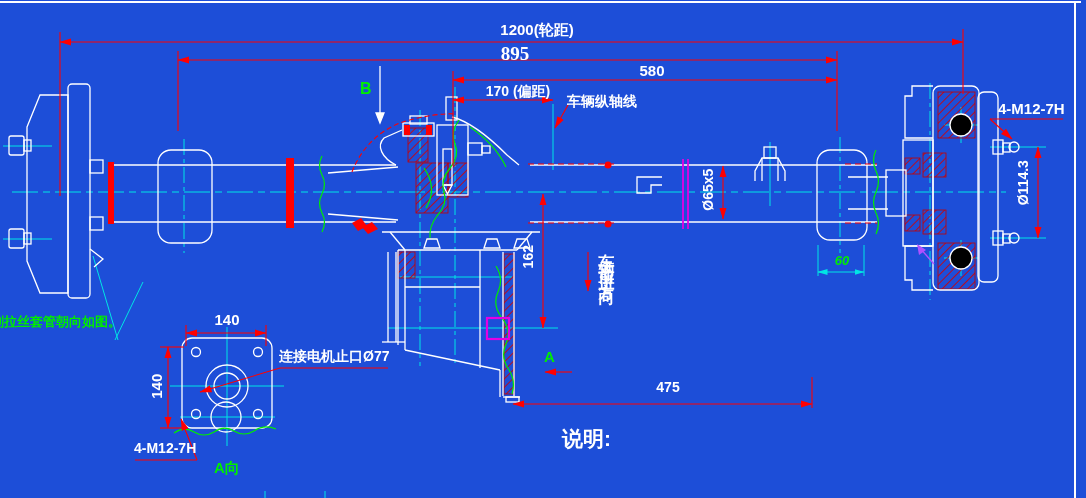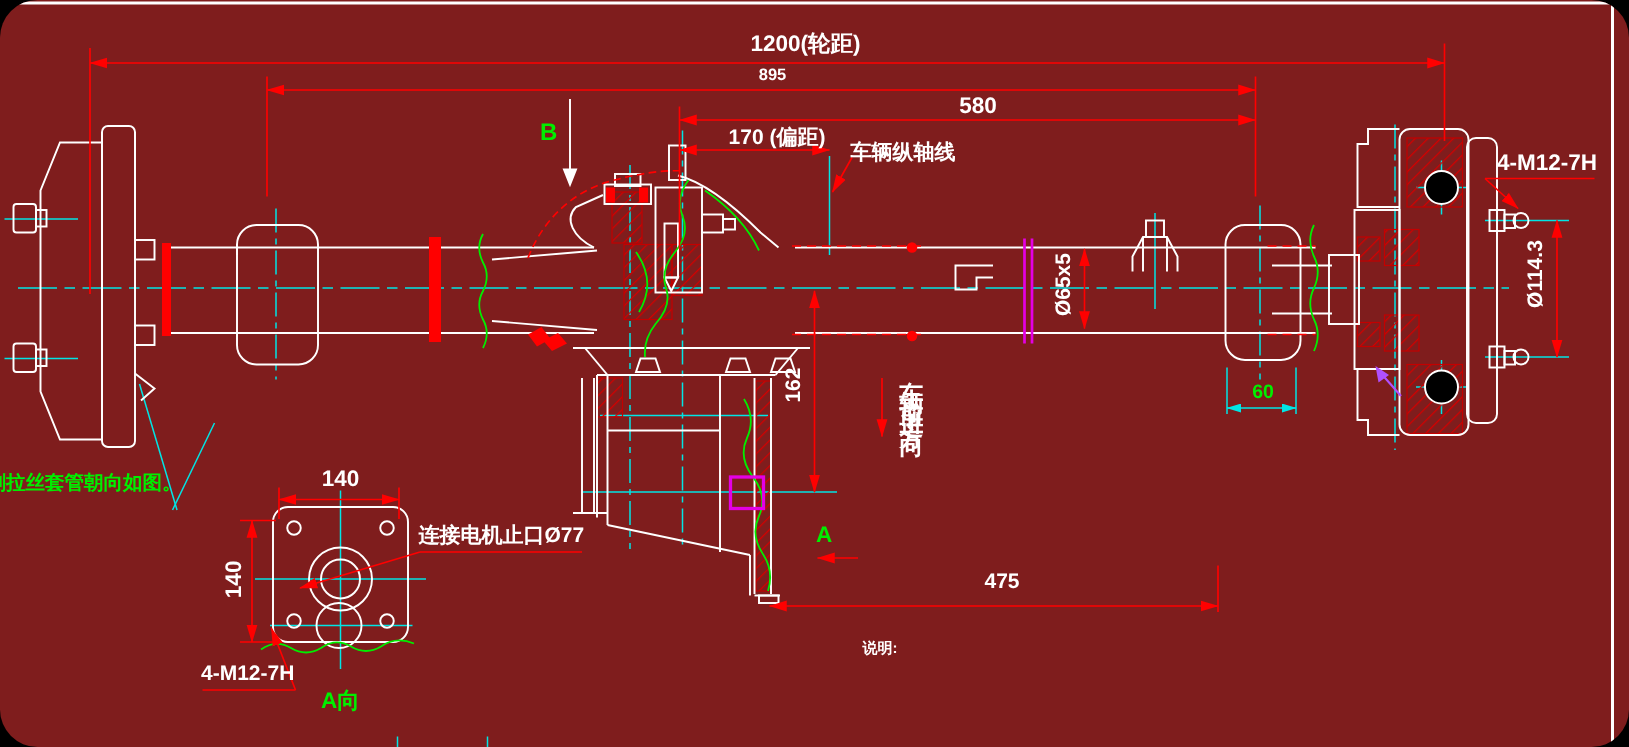--- a/index.html
+++ b/index.html
@@ -1,17 +1,17 @@
 <!DOCTYPE html>
 <html><head>
 <meta charset="utf-8">
 <style>
   html,body{margin:0;padding:0;background:#000;}
-  .canvas{position:relative;width:1086px;height:498px;background:#7f1d1d;overflow:hidden;
-          font-family:"Liberation Sans","DejaVu Sans",sans-serif;border-radius:25px;}
+  .canvas{position:relative;width:1086px;height:498px;background:#1d4ed8;overflow:hidden;
+          font-family:"Liberation Sans","DejaVu Sans",sans-serif;}
   .canvas svg{position:absolute;left:0;top:0;}
   .t{position:absolute;color:#fff;font-weight:bold;font-size:14px;white-space:nowrap;line-height:1.1;}
   .t.c{text-align:center;}
   .green{color:#00ee00;}
   .rot{transform:rotate(-90deg);transform-origin:center center;text-align:center;}
   .vert{writing-mode:vertical-rl;letter-spacing:7px;font-size:16px;}
 </style>
 </head>
 <body>
 
@@ -255,34 +255,34 @@
         <line x1="197" y1="460" x2="181" y2="419" marker-end="url(#ar)"></line>
     <path d="M280,368 H388"></path>
         <line x1="280" y1="368" x2="200" y2="392" marker-end="url(#ar)"></line>
 
     <line x1="572" y1="372" x2="545" y2="372" marker-end="url(#ar)"></line>
     <line x1="588" y1="252" x2="588" y2="291" marker-end="url(#ar)"></line>
   </g>
 </svg>
 
 <div class="t c" style="left:492px;top:22px;width:90px;font-size:15px;">1200(轮距)</div>
-<div class="t c" style="left:495px;top:44px;width:40px;font-size:11px;">895</div>
+<div class="t c" style="left:495px;top:44px;width:40px;font-size:19px;font-family:Liberation Serif, serif;">895</div>
 <div class="t c" style="left:632px;top:63px;width:40px;font-size:15px;">580</div>
 <div class="t c" style="left:478px;top:84px;width:80px;">170 (偏距)</div>
 <div class="t" style="left:567px;top:94px;">车辆纵轴线</div>
 <div class="t green" style="left:360px;top:80px;font-size:16px;">B</div>
 <div class="t" style="left:998px;top:101px;font-size:15px;">4-M12-7H</div>
 <div class="t rot" style="left:979px;top:175px;width:90px;">Ø114.3</div>
 <div class="t rot" style="left:664px;top:182px;width:90px;">Ø65x5</div>
 <div class="t rot" style="left:509px;top:249px;width:40px;">162</div>
 <div class="t vert" style="left:598px;top:241px;height:158px;">车辆前进方向</div>
 <div class="t c" style="left:650px;top:380px;width:36px;font-size:14px;">475</div>
-<div class="t c green" style="left:830px;top:254px;width:24px;font-size:13px;">60</div>
+<div class="t c green" style="left:830px;top:254px;width:24px;font-size:13px;font-style:italic;">60</div>
 <div class="t green" style="left:-9px;top:315px;font-size:13px;">刹拉丝套管朝向如图。</div>
 <div class="t c" style="left:208px;top:312px;width:38px;font-size:15px;">140</div>
 <div class="t rot" style="left:137px;top:378px;width:40px;font-size:15px;">140</div>
 <div class="t" style="left:134px;top:441px;">4-M12-7H</div>
 <div class="t" style="left:279px;top:349px;">连接电机止口Ø77</div>
 <div class="t green" style="left:214px;top:460px;font-size:15px;">A向</div>
 <div class="t green" style="left:544px;top:349px;font-size:15px;">A</div>
-<div class="t" style="left:562px;top:427px;font-size:10px;margin-left:13px;">说明:</div>
+<div class="t" style="left:562px;top:427px;font-size:21px;">说明:</div>
 
 </div>
 
 </body></html>

